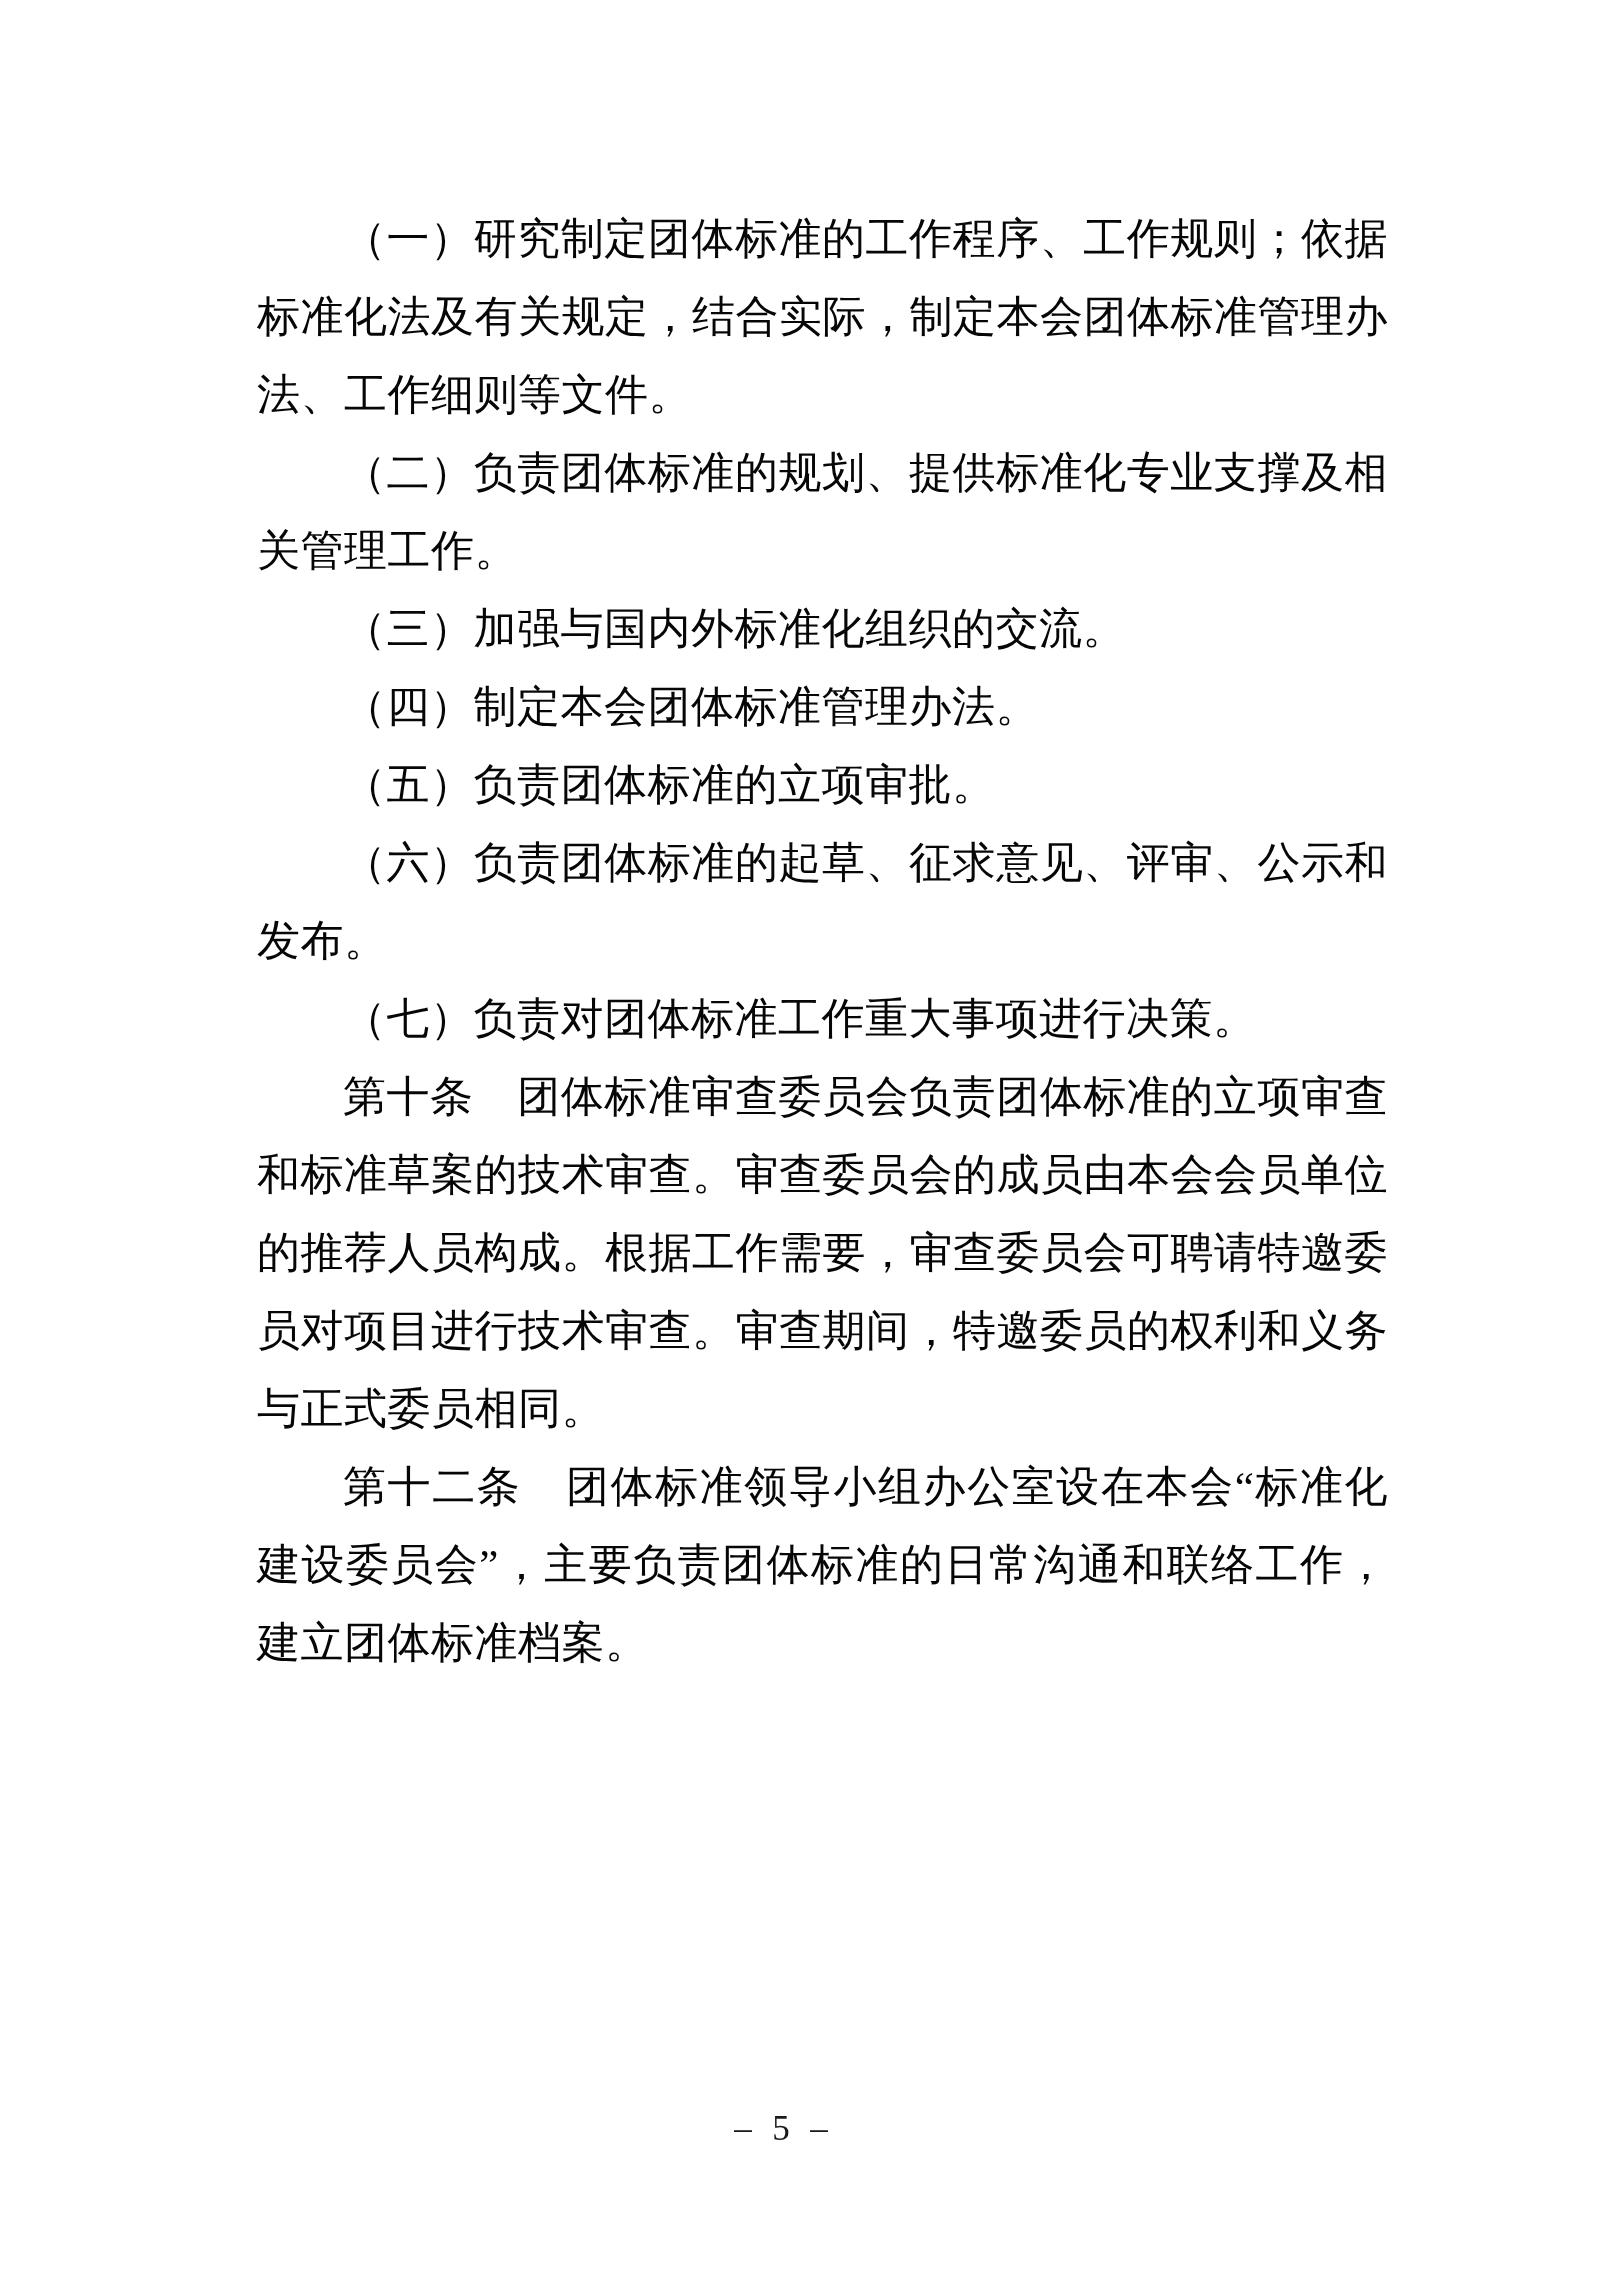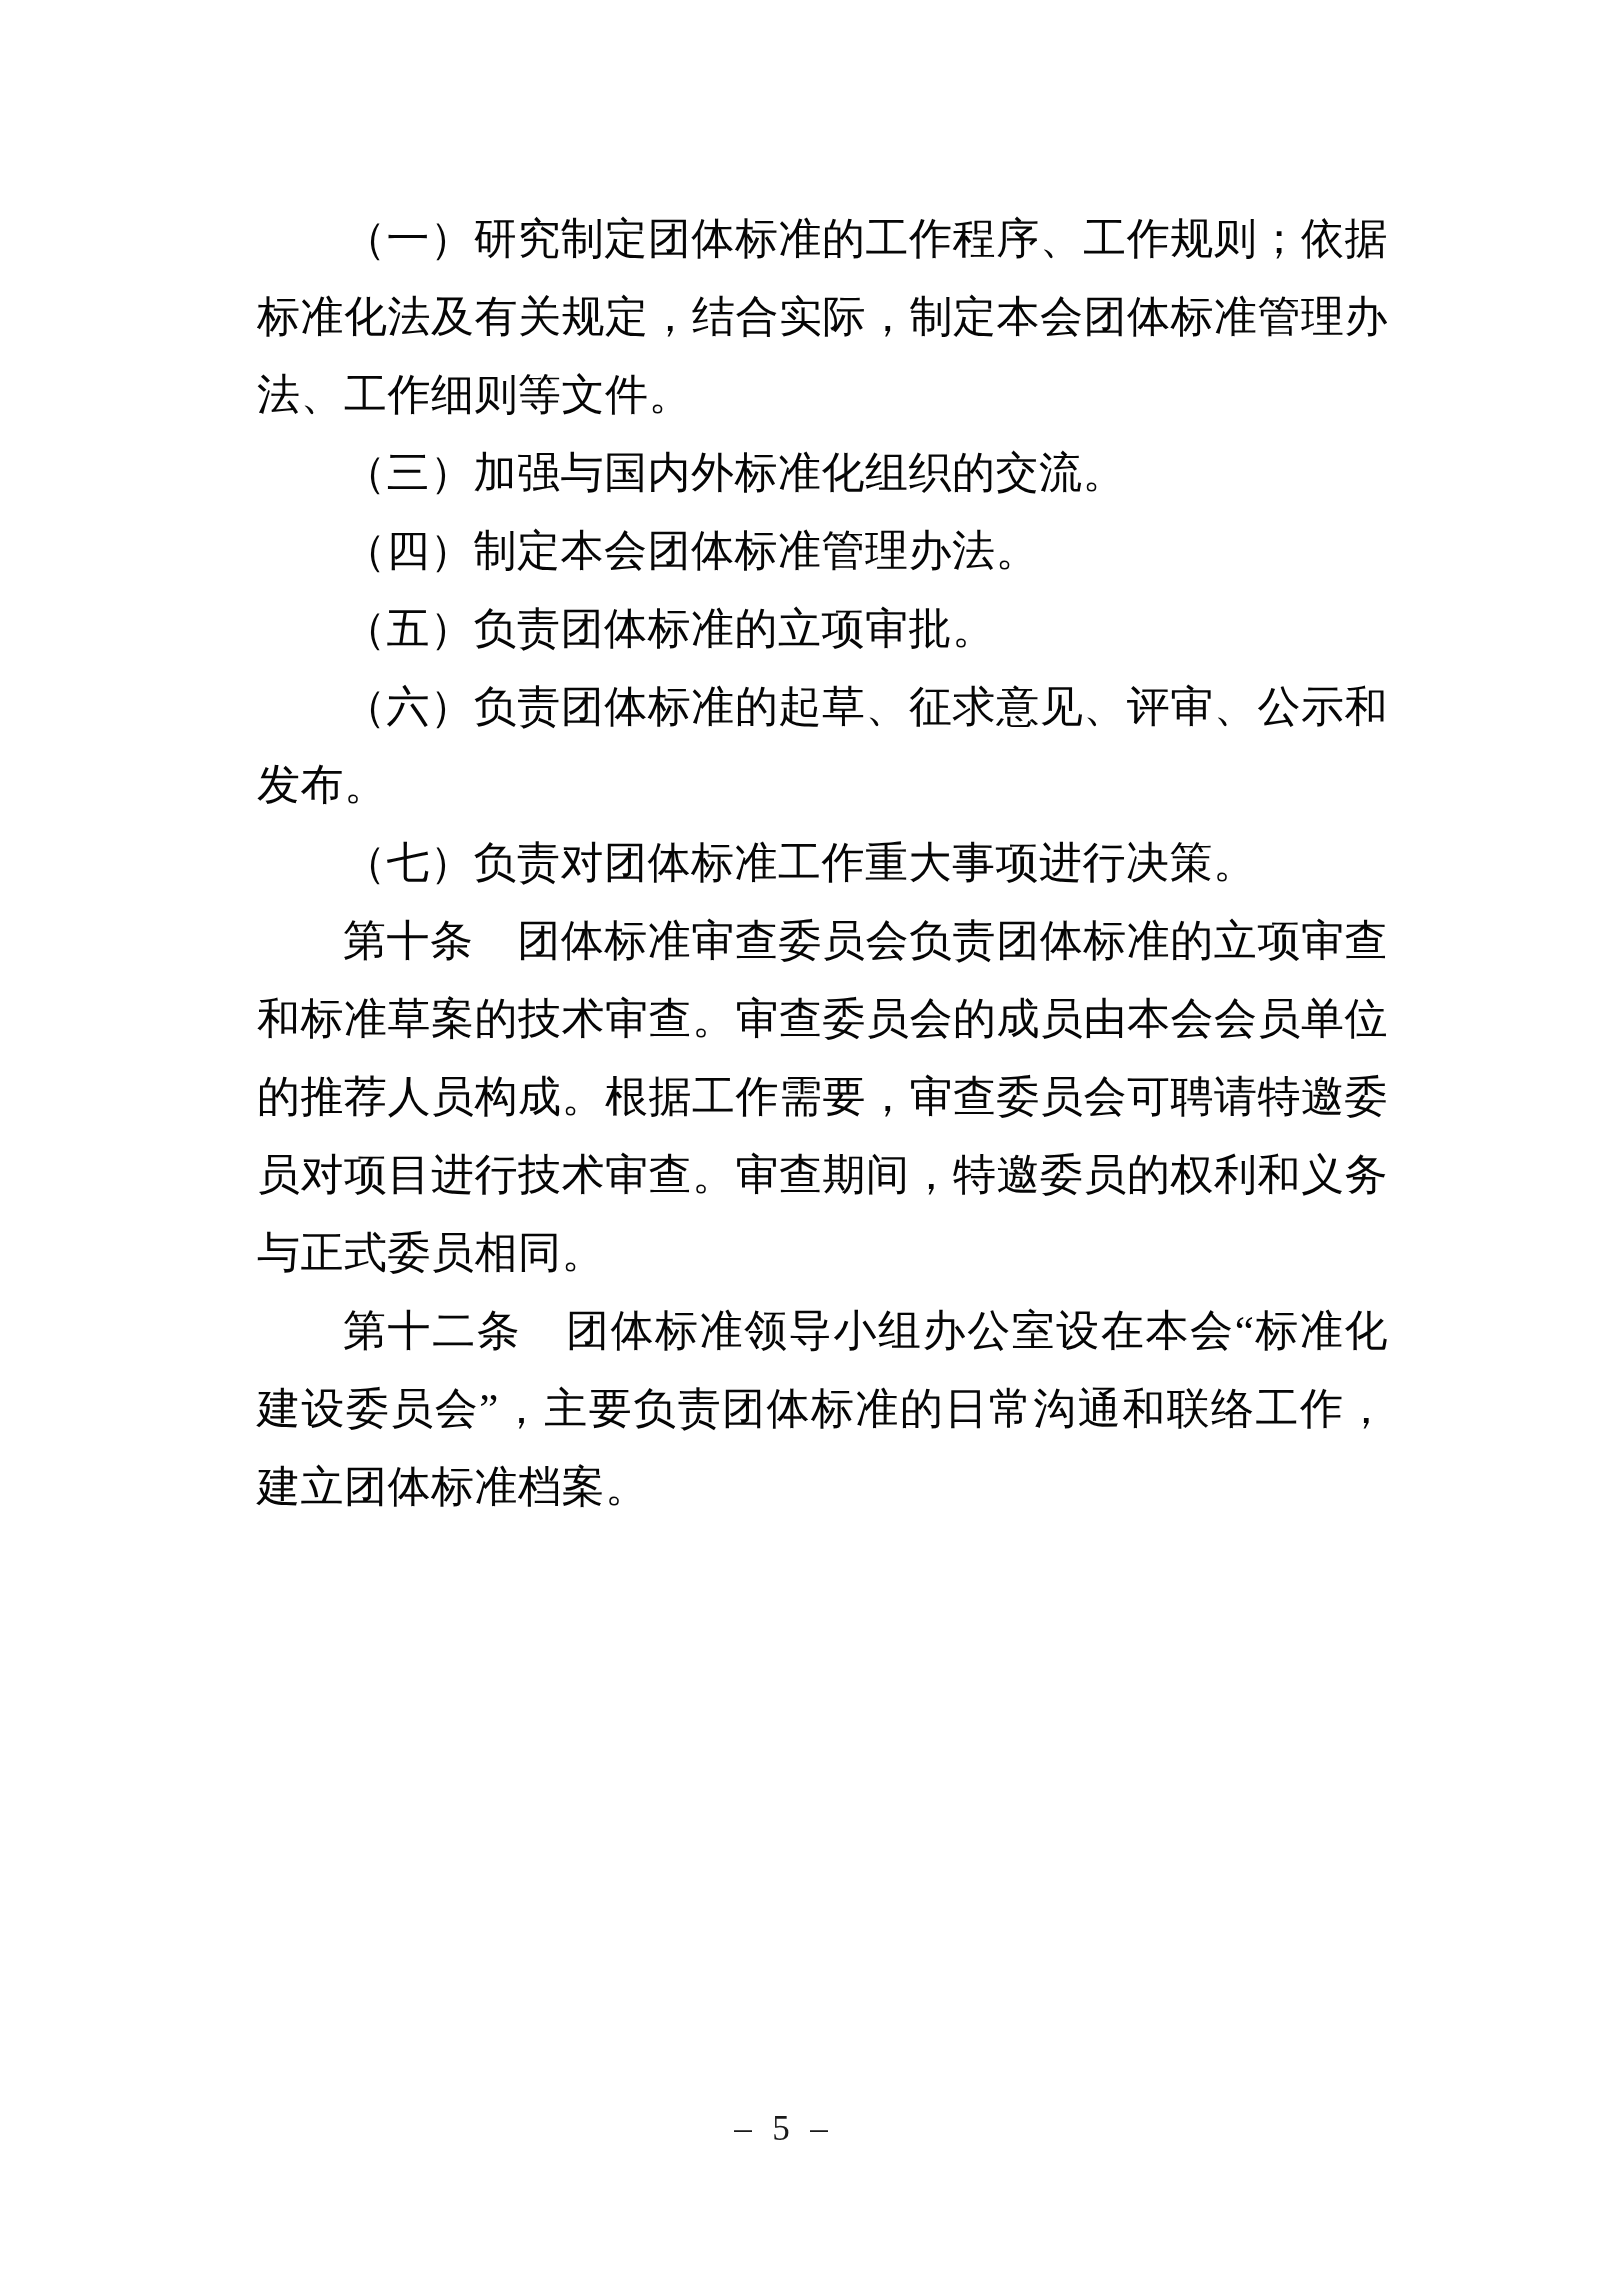--- a/index.html
+++ b/index.html
@@ -47,20 +47,21 @@
     letter-spacing: 5.9px;
     font-family: "Liberation Serif", serif;
   }
 </style>
 </head>
 <body>
 
 <div class="page">
   <div class="content">
     <p>（一）研究制定团体标准的工作程序、工作规则；依据标准化法及有关规定，结合实际，制定本会团体标准管理办法、工作细则等文件。</p>
+    <p>（二）负责团体标准的规划、提供标准化专业支撑及相关管理工作。</p>
     <p>（三）加强与国内外标准化组织的交流。</p>
     <p>（四）制定本会团体标准管理办法。</p>
     <p>（五）负责团体标准的立项审批。</p>
     <p>（六）负责团体标准的起草、征求意见、评审、公示和发布。</p>
     <p>（七）负责对团体标准工作重大事项进行决策。</p>
     <p>第十条　团体标准审查委员会负责团体标准的立项审查和标准草案的技术审查。审查委员会的成员由本会会员单位的推荐人员构成。根据工作需要，审查委员会可聘请特邀委员对项目进行技术审查。审查期间，特邀委员的权利和义务与正式委员相同。</p>
     <p>第十二条　团体标准领导小组办公室设在本会“标准化建设委员会”，主要负责团体标准的日常沟通和联络工作，建立团体标准档案。</p>
   </div>
   <div class="page-number">– 5 –</div>
 </div>

